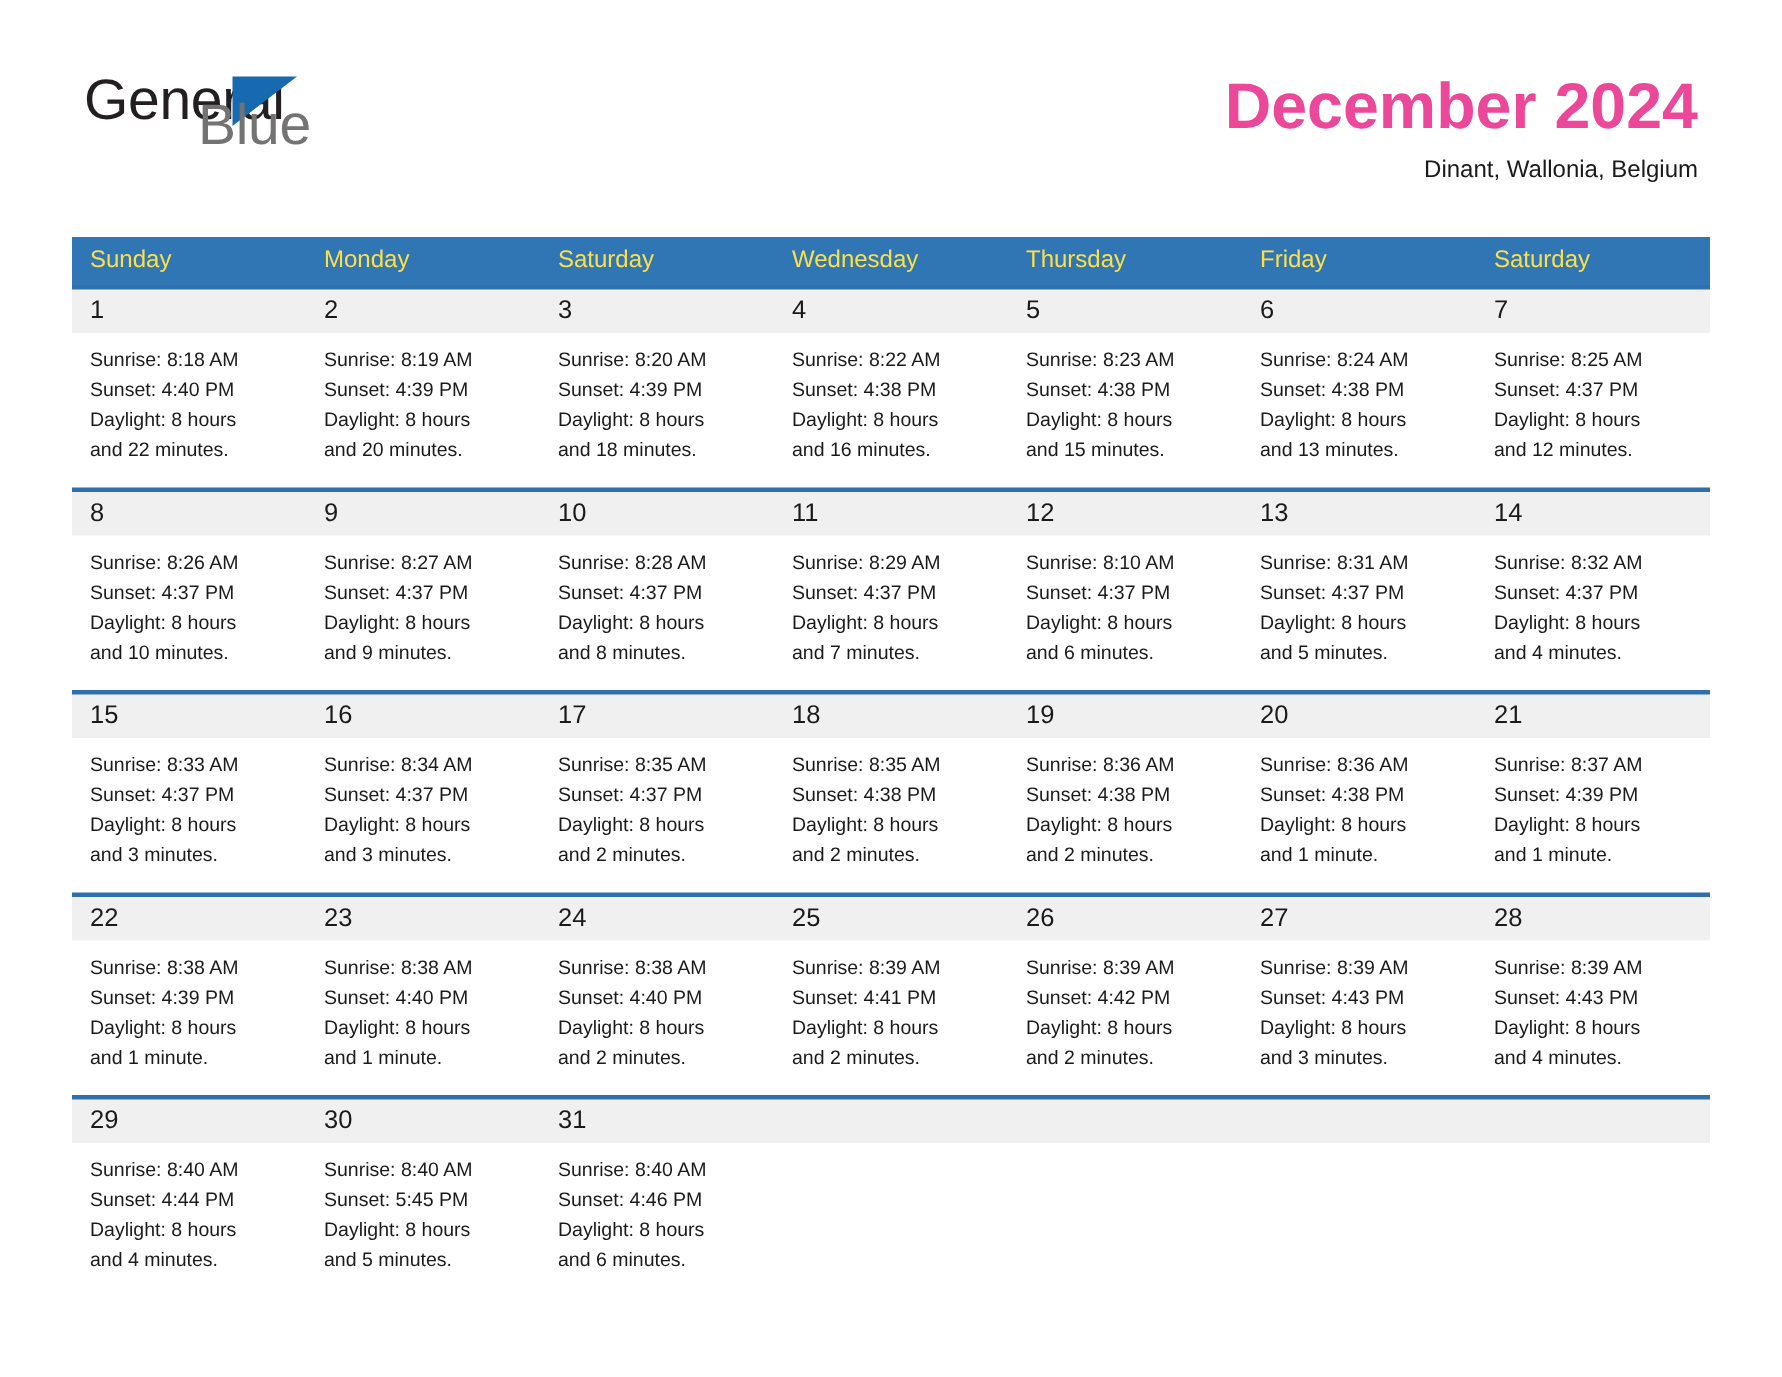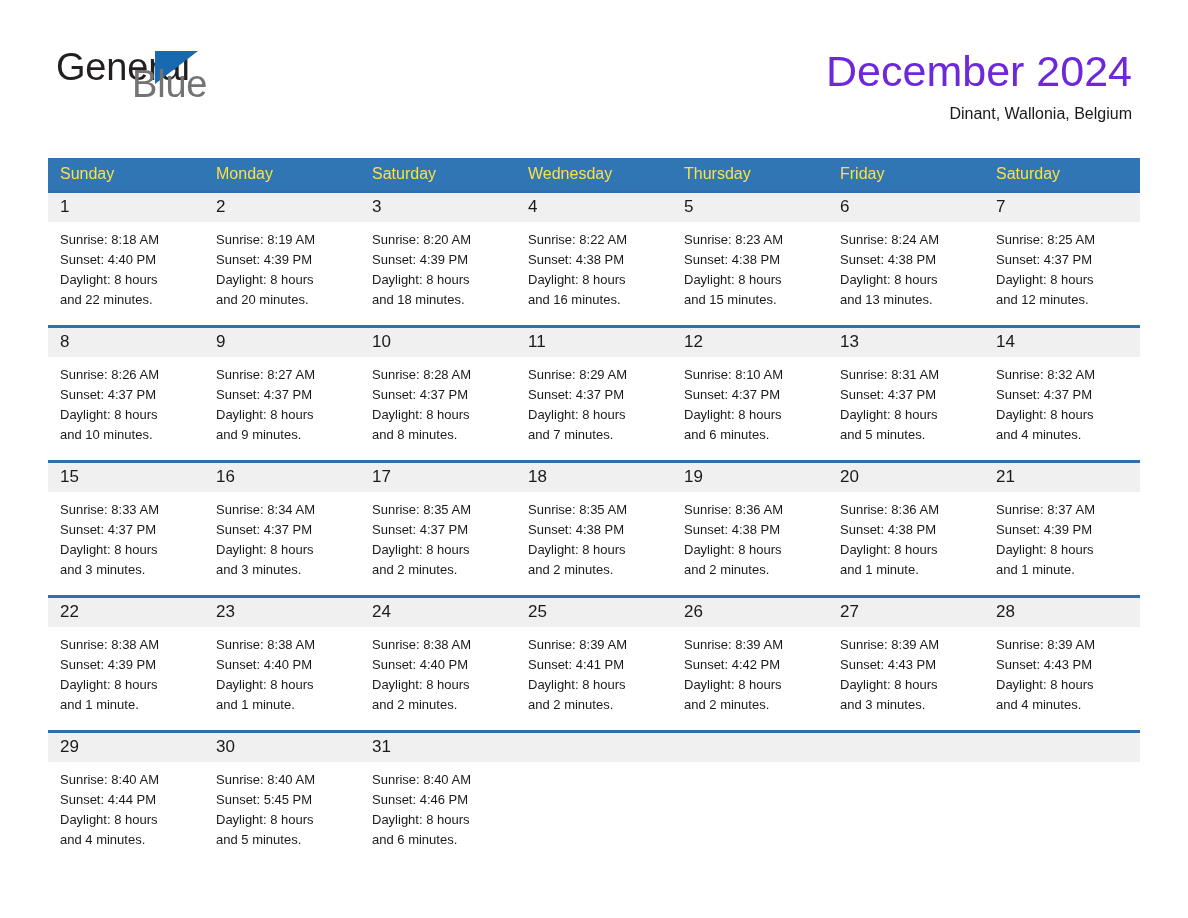--- a/index.html
+++ b/index.html
@@ -62,22 +62,22 @@
     letter-spacing: -0.2px;
   }
   .title-block {
     position: absolute;
     right: 56px;
     top: 48px;
     text-align: right;
   }
   .cal-title {
     font-size: 43px;
-    font-weight: normal;
-    color: #6d28d9;
+    font-weight: bold;
+    color: #ec4899;
     line-height: 1.08;
     white-space: nowrap;
   }
   .cal-subtitle {
     font-size: 16px;
     font-weight: normal;
     color: #1a1a1a;
     line-height: 1.4;
     margin-top: 9px;
     white-space: nowrap;

